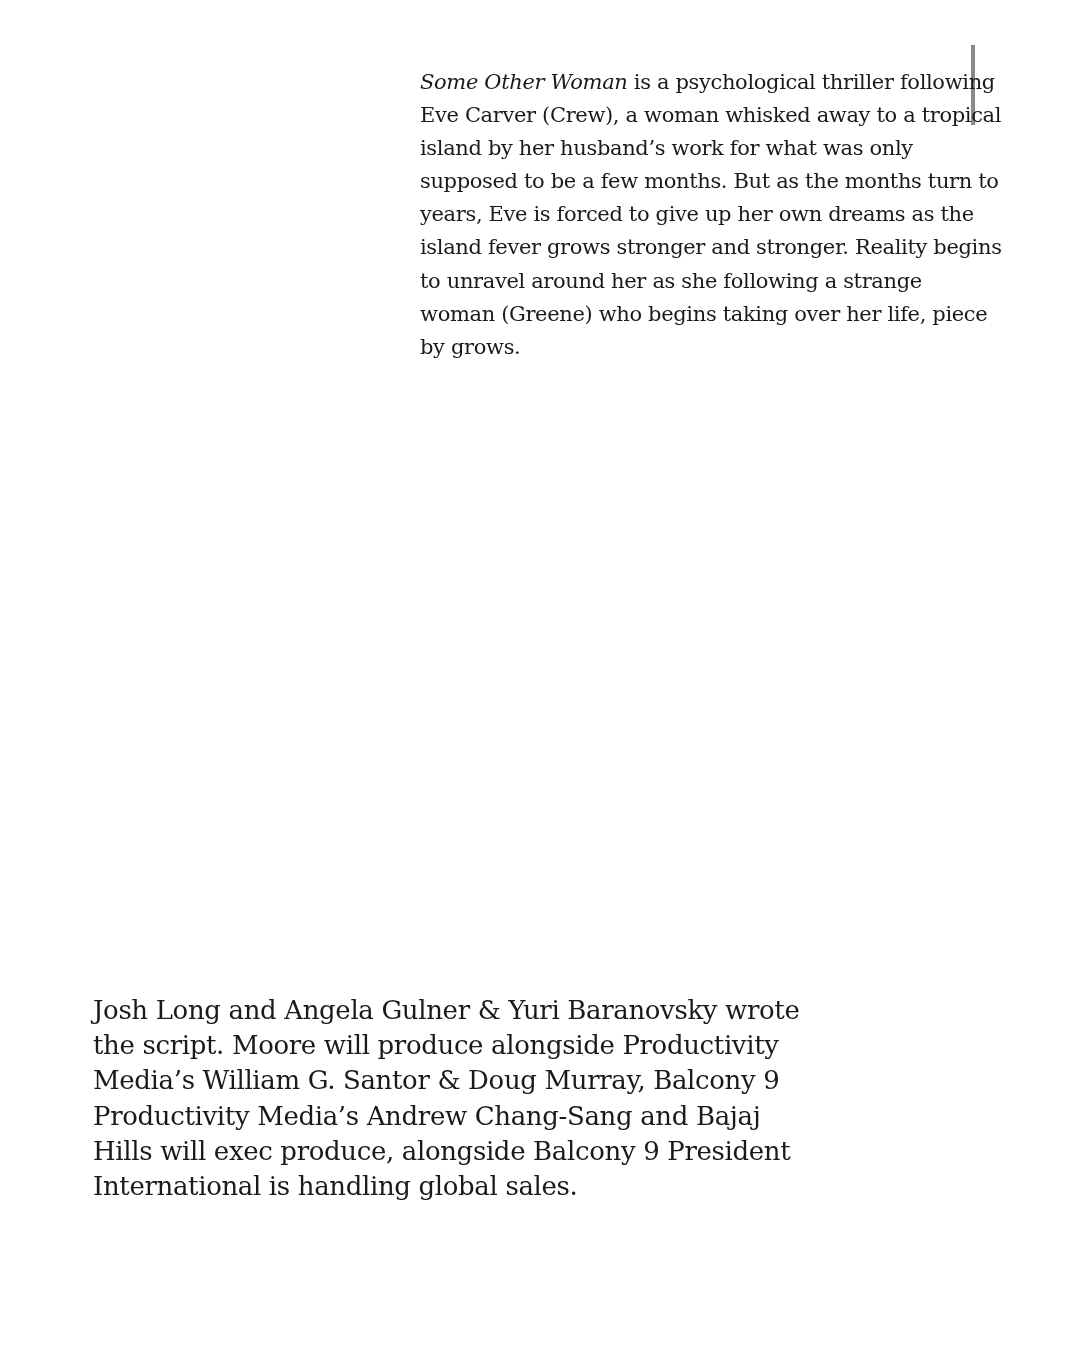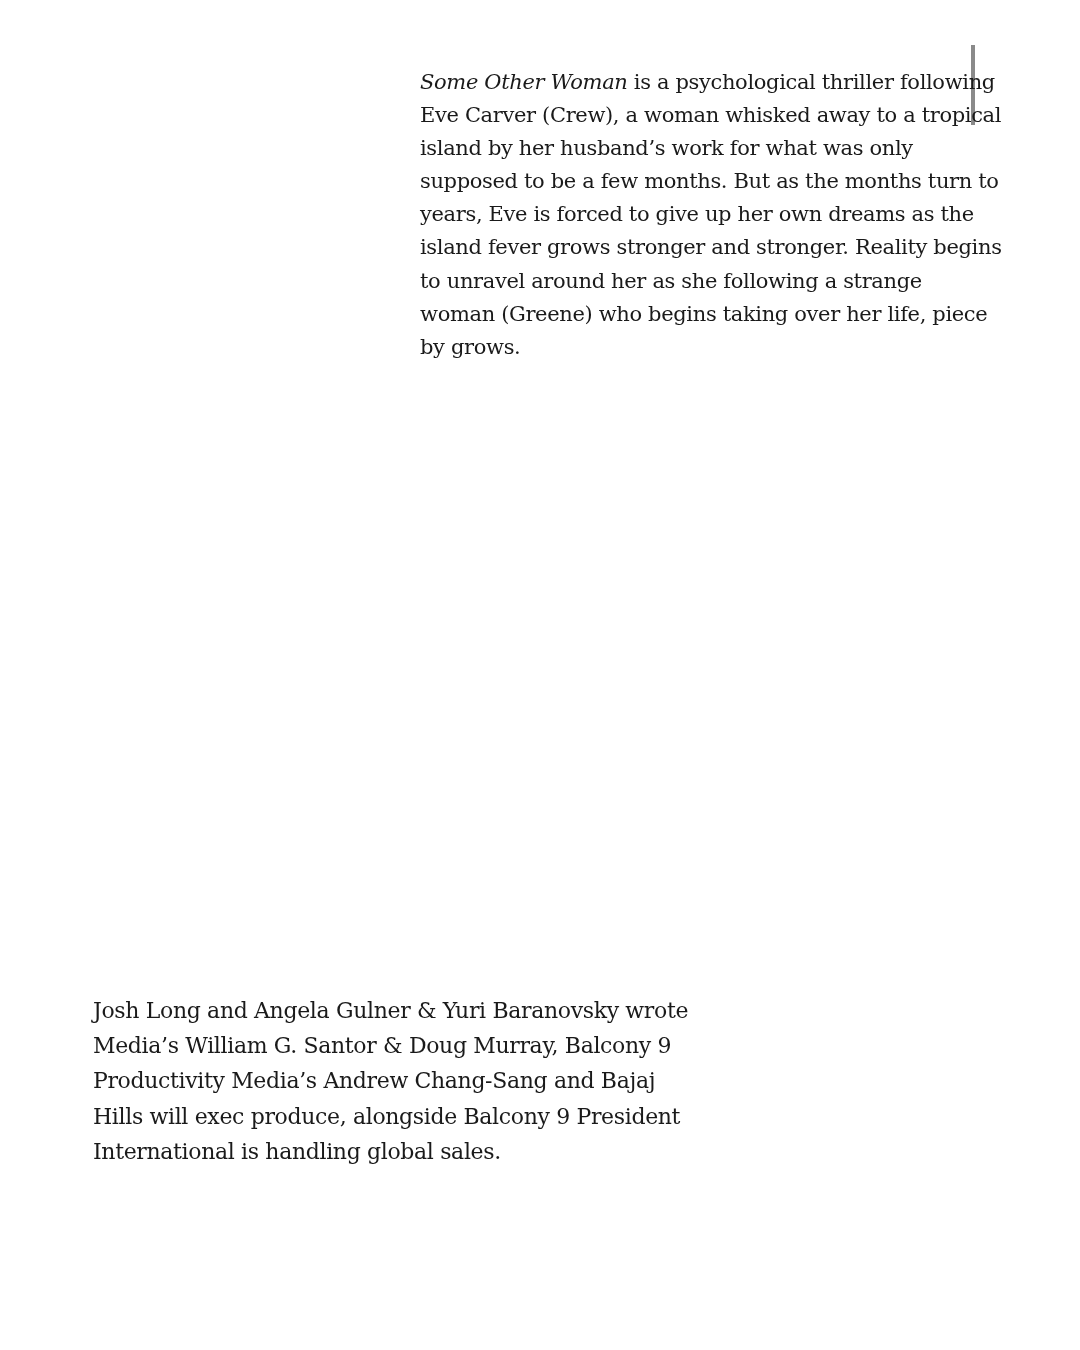--- a/index.html
+++ b/index.html
@@ -10,21 +10,21 @@
     color: #1a1a1a;
     margin: 0;
   }
   .para-top {
     left: 420px; top: 66px; width: 560px;
     font-size: 21px; line-height: 33.1px;
     letter-spacing: -0.35px;
   }
   .para-bottom {
     left: 93px; top: 993px; width: 600px;
-    font-size: 22px; line-height: 35.2px;
+    font-size: 26px; line-height: 35.2px;
     letter-spacing: -0.35px;
   }
   .line { display: block; white-space: nowrap; }
   .scroll-mark {
     position: absolute; left: 971px; top: 45px;
     width: 4px; height: 80px; background: #8a8a8a;
   }
 </style>
 </head>
 <body>
@@ -38,17 +38,18 @@
   <span class="line">supposed to be a few months. But as the months turn to</span>
   <span class="line">years, Eve is forced to give up her own dreams as the</span>
   <span class="line">island fever grows stronger and stronger. Reality begins</span>
   <span class="line">to unravel around her as she following a strange</span>
   <span class="line">woman (Greene) who begins taking over her life, piece</span>
   <span class="line">by grows.</span>
 </p>
 
 <p class="para para-bottom">
   <span class="line">Josh Long and Angela Gulner &amp; Yuri Baranovsky wrote</span>
+  <span class="line">the script. Moore will produce alongside Productivity</span>
   <span class="line">Media’s William G. Santor &amp; Doug Murray, Balcony 9</span>
   <span class="line">Productivity Media’s Andrew Chang-Sang and Bajaj</span>
   <span class="line">Hills will exec produce, alongside Balcony 9 President</span>
   <span class="line">International is handling global sales.</span>
 </p>
 
 </body></html>

